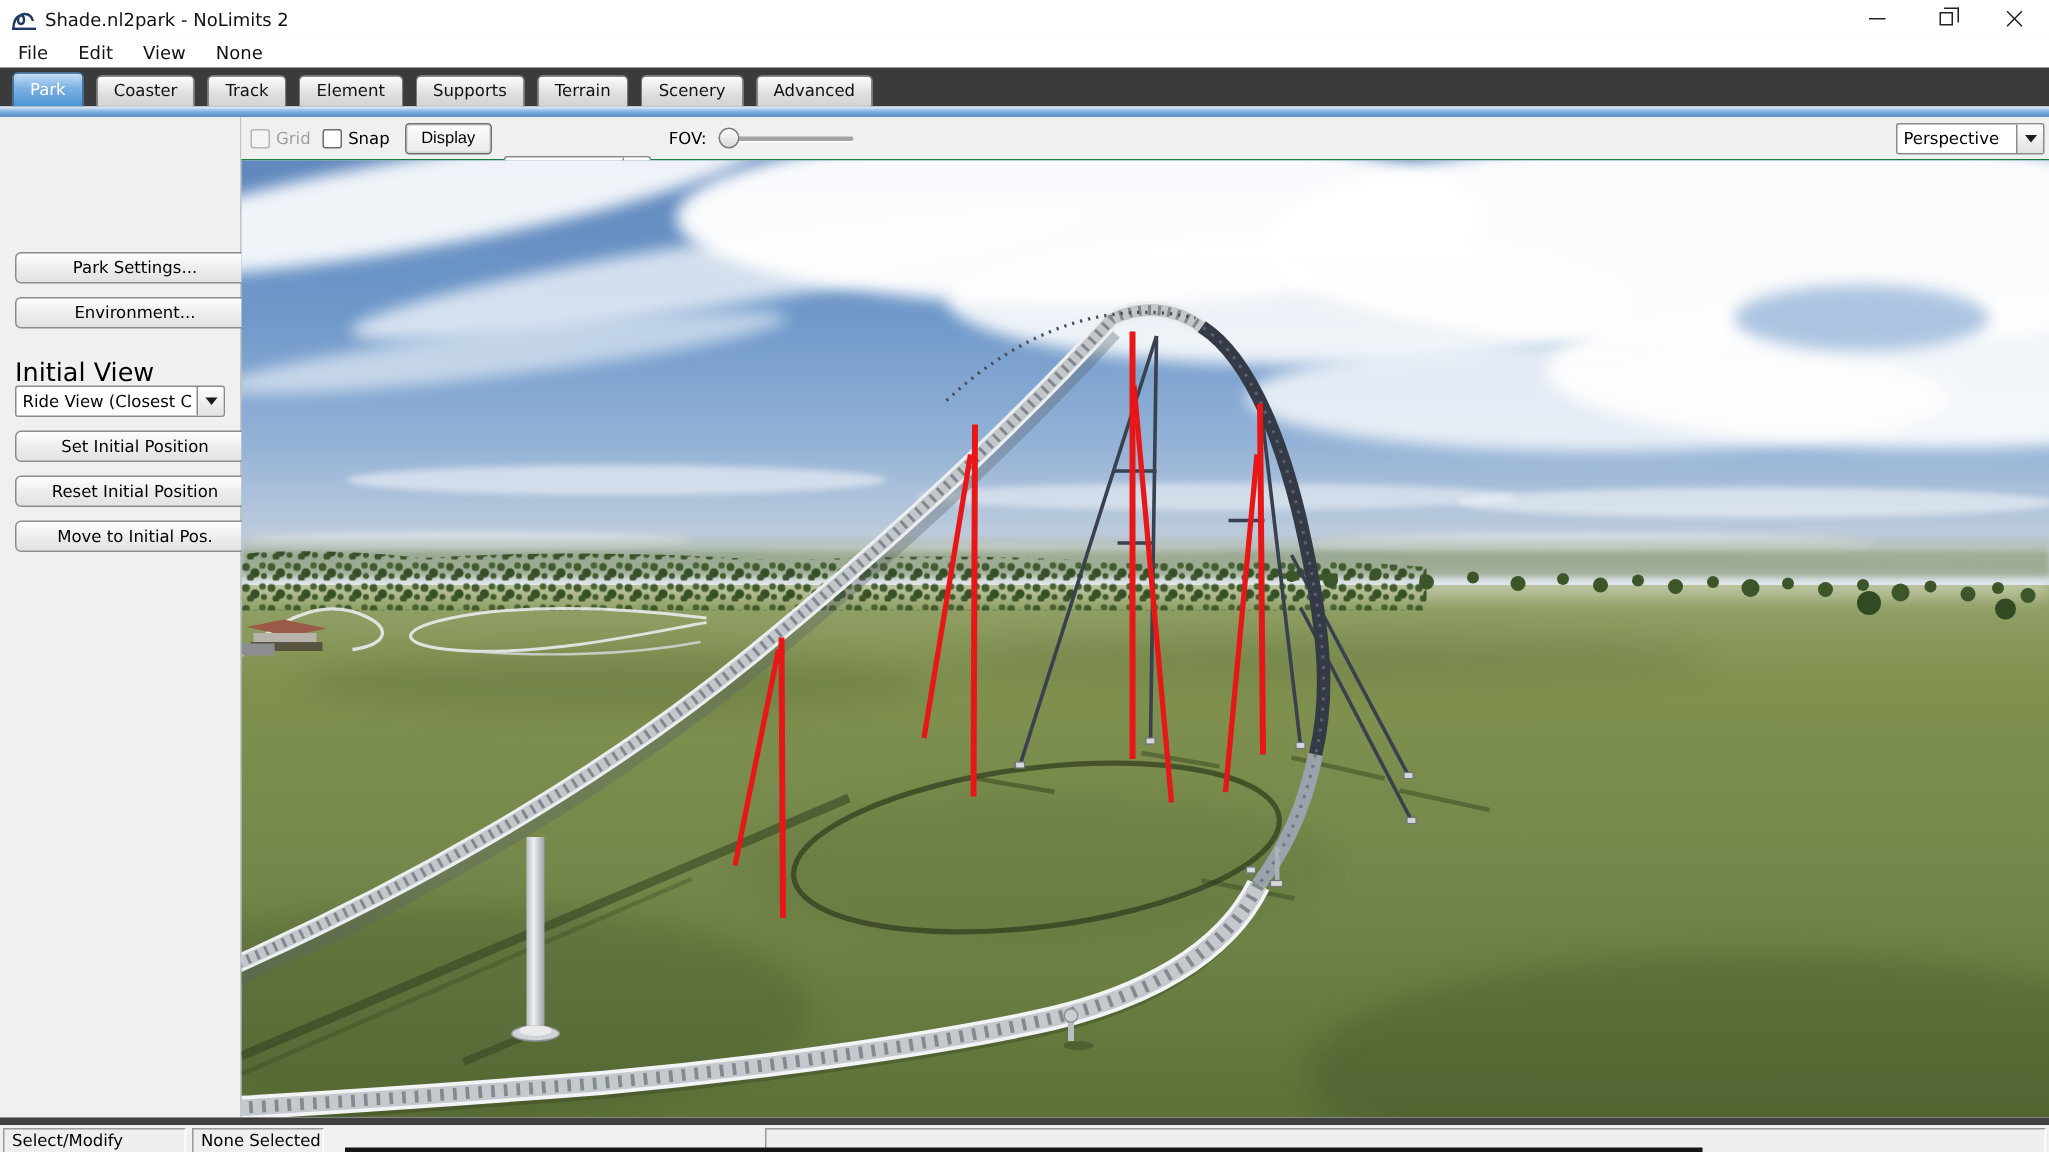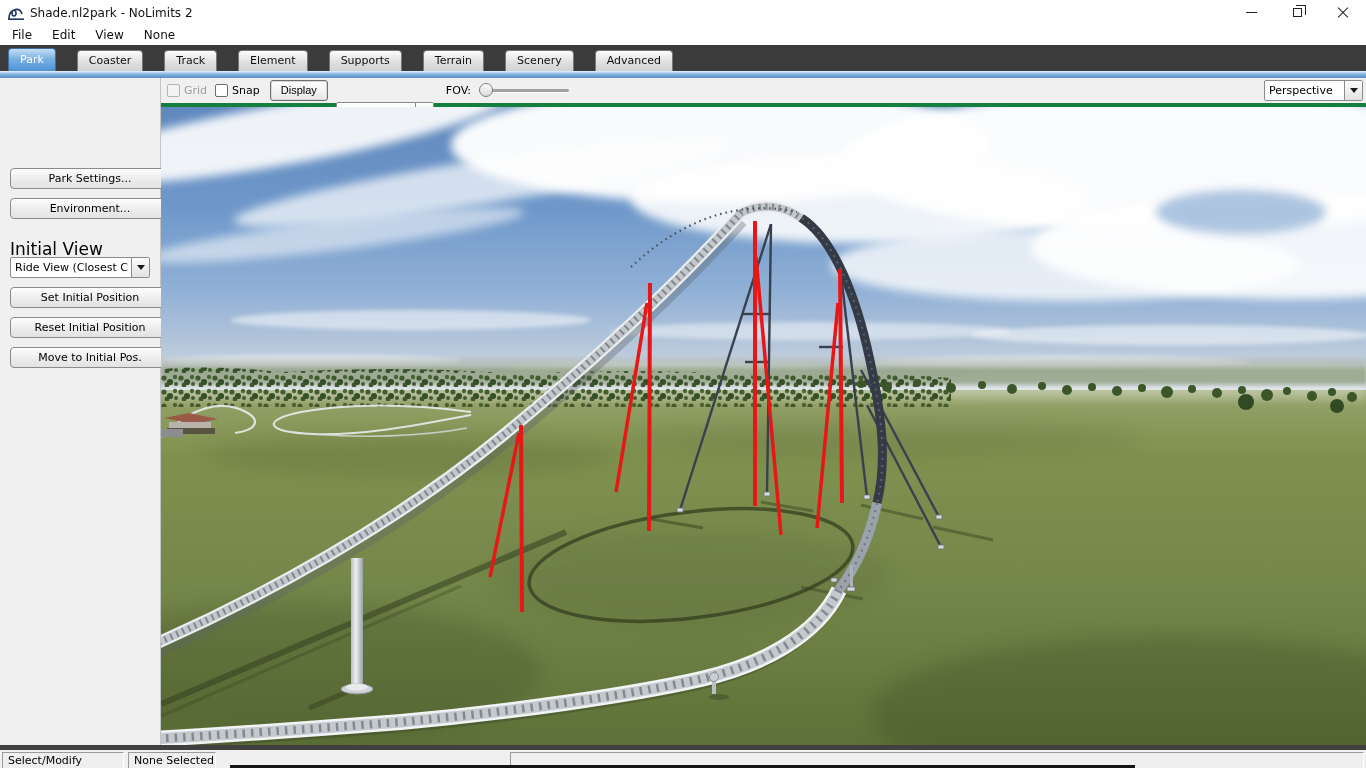--- a/index.html
+++ b/index.html
@@ -17,21 +17,21 @@
   .glyph-restore::before { content:""; position:absolute; left:2px; top:-4px; width:9px; height:9px; border:1px solid #222; border-left:none; border-bottom:none; }
   .glyph-close { position:relative; width:12px; height:12px; }
   .glyph-close::before,.glyph-close::after{ content:""; position:absolute; left:-1px; top:5px; width:14px; height:1px; background:#222; }
   .glyph-close::before{ transform:rotate(45deg);} .glyph-close::after{ transform:rotate(-45deg);}
 
   
   .menubar { height:20px; background:#ffffff; display:flex; align-items:flex-end; padding-left:2px; }
   .menu-item { font-size:12px; color:#111; padding:0 10px; height:100%; line-height:20px; }
 
   
-  .tabbar { height:26px; background:#3b3b3b; display:flex; align-items:flex-end; padding-left:8px; gap:21px; }
+  .tabbar { height:26px; background:#3b3b3b; display:flex; align-items:flex-end; padding-left:8px; gap:8px; }
   .tab { height:21px; line-height:20px; padding:0 11px; font-size:11px; color:#111;
     background:linear-gradient(#fcfcfc,#dedede 60%,#d2d2d2); border:1px solid #787878; border-bottom:none;
     border-radius:4px 4px 0 0; }
   .tab.selected { height:23px; line-height:22px; color:#ffffff;
     background:linear-gradient(#c6def5,#7ab0e4 45%,#4f94d6); border-color:#3f6f9f; }
   .bluebar { height:7px; background:linear-gradient(#eaf2fa,#86b4e4 45%,#6096cc 85%,#5d92c8); }
 
   
   .main { display:flex; height:667px; }
   .sidebar { width:160px; background:#f0f0f0; position:relative; flex:0 0 auto; }
@@ -40,21 +40,21 @@
     text-align:center; line-height:19px; }
   .side-label { position:absolute; left:10px; font-size:17px; color:#000; }
   .combo { border:1px solid #8b8b8b; background:#fff; display:flex; height:21px; border-radius:2px; overflow:hidden; }
   .combo-text { flex:1; font-size:11px; line-height:19px; padding:0 4px; white-space:nowrap; overflow:hidden; color:#000; }
   .combo-btn { width:18px; flex:0 0 auto; border-left:1px solid #8b8b8b;
     background:linear-gradient(#fdfdfd,#e2e2e2); display:flex; align-items:center; justify-content:center; }
   .tri-down { width:0; height:0; border:4px solid transparent; border-top:5px solid #1a1a1a; margin-top:4px; }
   .side-combo { position:absolute; left:10px; top:179px; width:140px; }
 
   .content { width:1206px; display:flex; flex-direction:column; border-left:1px solid #c4c4c4; }
-  .vtoolbar { height:29px; background:#f0f0f0; border-bottom:4px solid #15803d; display:flex; align-items:center; padding-left:6px; }
+  .vtoolbar { height:29px; background:#f0f0f0; border-bottom:1px solid #15803d; display:flex; align-items:center; padding-left:6px; }
   .checkbox { width:13px; height:13px; border:1px solid #6e6e6e; background:#fff; border-radius:2px; flex:0 0 auto; }
   .checkbox.disabled { border-color:#b5b5b5; background:#f4f4f4; }
   .cb-label { font-size:11px; color:#000; margin:0 10px 0 4px; }
   .cb-label.disabled { color:#9e9e9e; margin-right:8px; }
   .tb-btn { height:21px; padding:0 10px; font-size:11px; color:#000; background:linear-gradient(#fefefe,#e8e8e8);
     border:1px solid #6f6f6f; border-radius:3px; box-shadow:0 0 0 1px #d9d9d9 inset; line-height:19px; }
   .tb-combo { width:98px; margin-left:8px;margin-top:44px; }
   .fov-label { font-size:11px; color:#000; margin-left:12px; }
   .slider { position:relative; width:90px; height:15px; margin-left:8px; }
   .slider-track { position:absolute; left:0; right:0; top:6px; height:3px; background:#a3a3a3; border-radius:2px; box-shadow:0 1px 0 #ffffff; }

